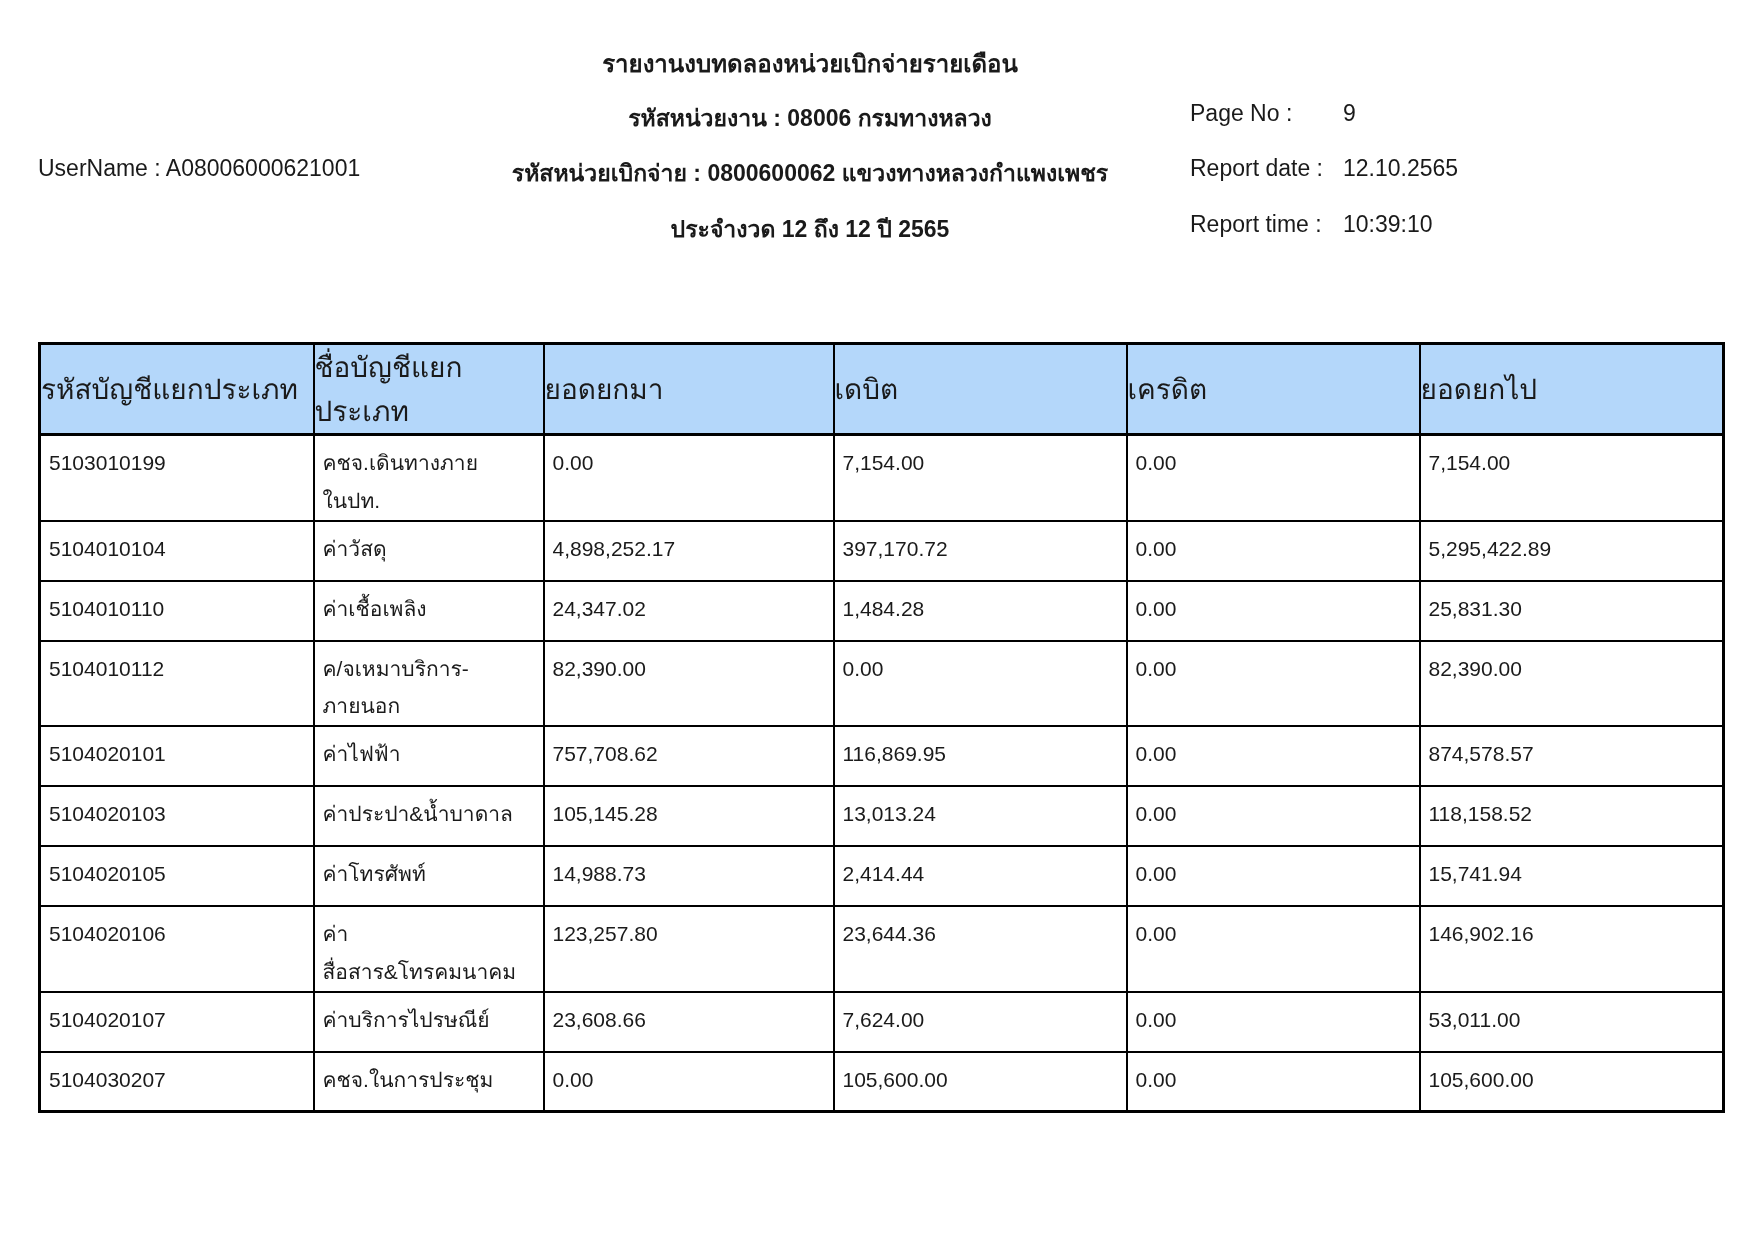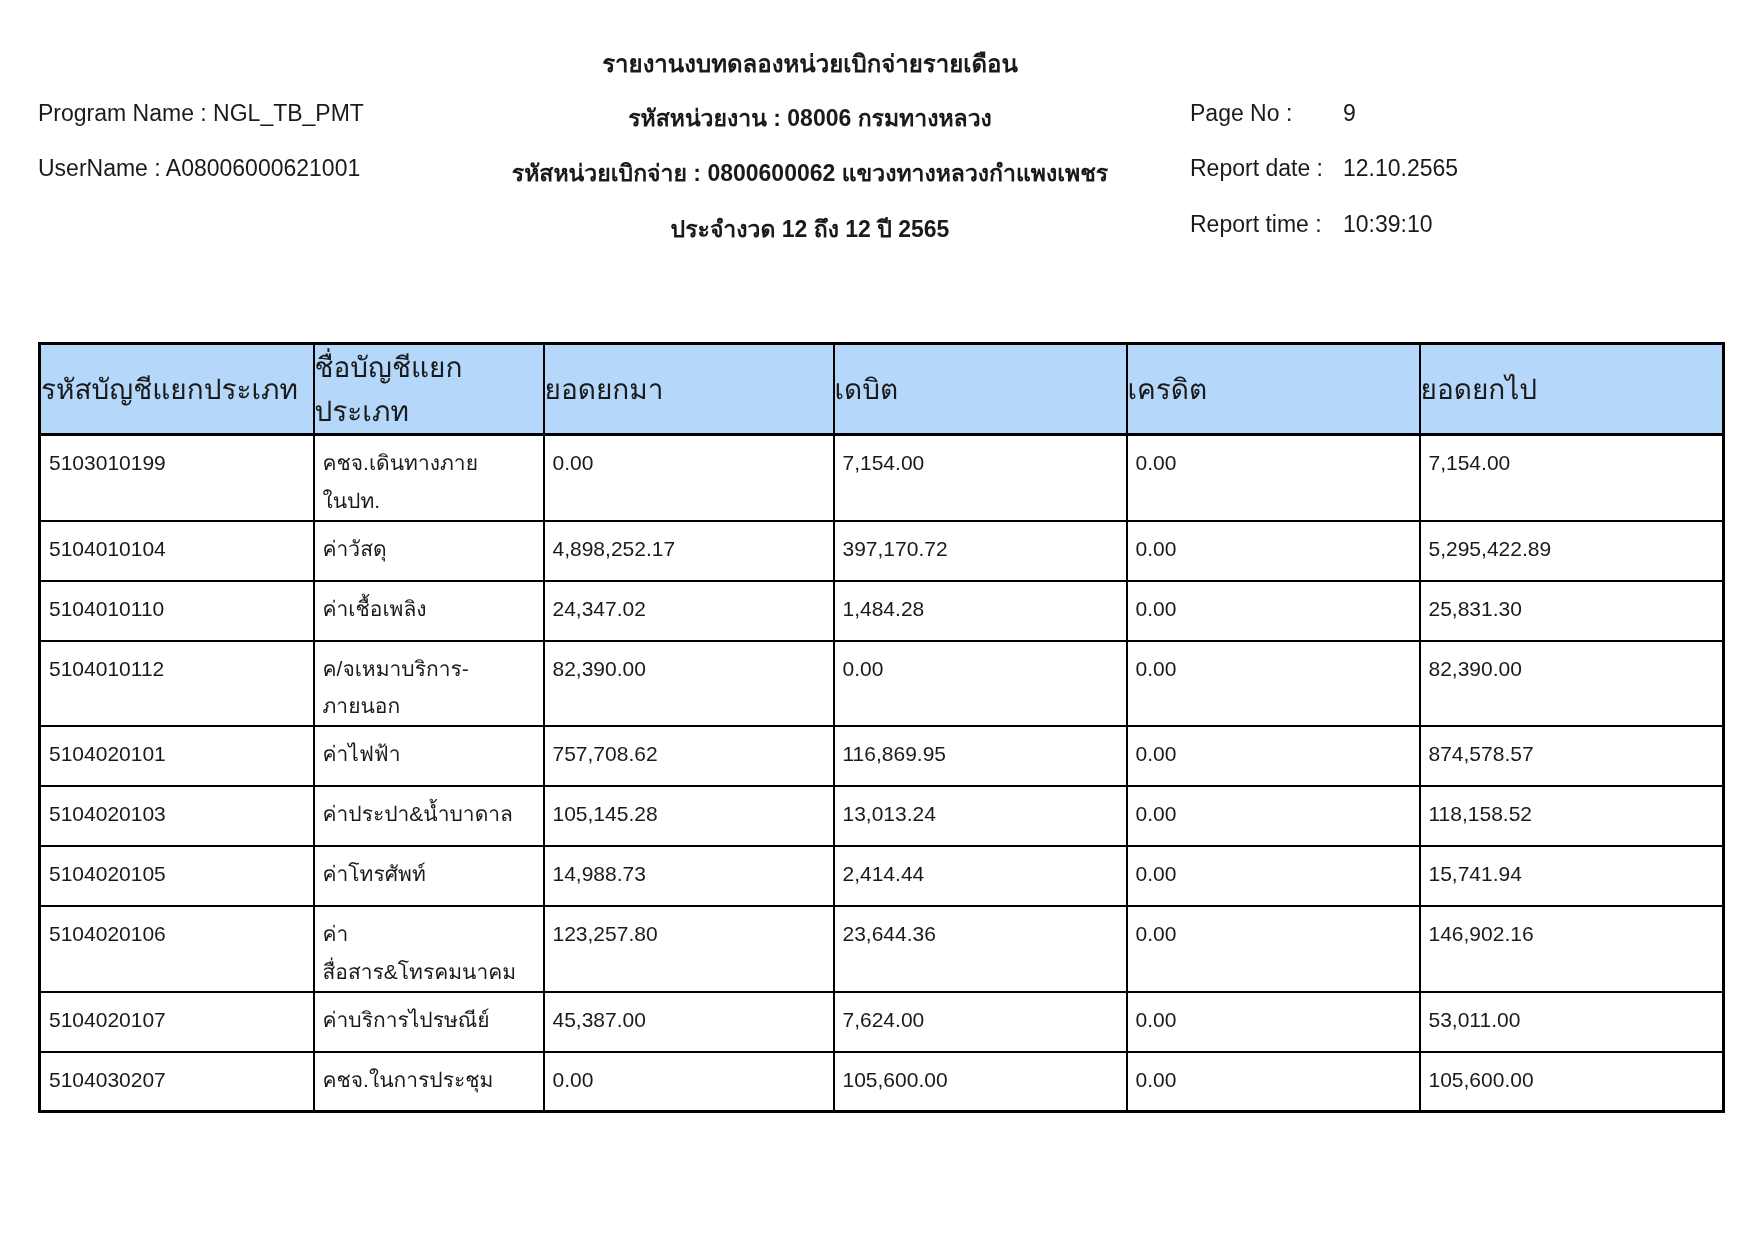--- a/index.html
+++ b/index.html
@@ -59,21 +59,20 @@
   table.report tbody td.txt { text-align: left; }
   table.report tbody td.num { text-align: left; white-space: nowrap; }
 </style>
 </head>
 <body>
 
 <div class="page">
 
   <div class="abs centered title-text" style="top:44px;">รายงานงบทดลองหน่วยเบิกจ่ายรายเดือน</div>
 
-  <div class="abs meta" style="top:100px; left:38px;">Program Name : NGL_TB_PMT</div>
   <div class="abs centered meta" style="top:100px;">รหัสหน่วยงาน : 08006 กรมทางหลวง</div>
   <div class="abs meta r-label" style="top:100px;">Page No :</div>
   <div class="abs meta r-value" style="top:100px;">9</div>
 
   <div class="abs meta" style="top:155px; left:38px;">UserName : A08006000621001</div>
   <div class="abs centered meta" style="top:155px;">รหัสหน่วยเบิกจ่าย : 0800600062 แขวงทางหลวงกำแพงเพชร</div>
   <div class="abs meta r-label" style="top:155px;">Report date :</div>
   <div class="abs meta r-value" style="top:155px;">12.10.2565</div>
 
   <div class="abs centered meta" style="top:211px;">ประจำงวด 12 ถึง 12 ปี 2565</div>
@@ -160,21 +159,21 @@
           <td class="txt">5104020106</td>
           <td class="txt">ค่าสื่อสาร&amp;โทรคมนาคม</td>
           <td class="num">123,257.80</td>
           <td class="num">23,644.36</td>
           <td class="num">0.00</td>
           <td class="num">146,902.16</td>
         </tr>
         <tr>
           <td class="txt">5104020107</td>
           <td class="txt">ค่าบริการไปรษณีย์</td>
-          <td class="num">45,387.00</td>
+          <td class="num">23,608.66</td>
           <td class="num">7,624.00</td>
           <td class="num">0.00</td>
           <td class="num">53,011.00</td>
         </tr>
         <tr>
           <td class="txt">5104030207</td>
           <td class="txt">คชจ.ในการประชุม</td>
           <td class="num">0.00</td>
           <td class="num">105,600.00</td>
           <td class="num">0.00</td>

